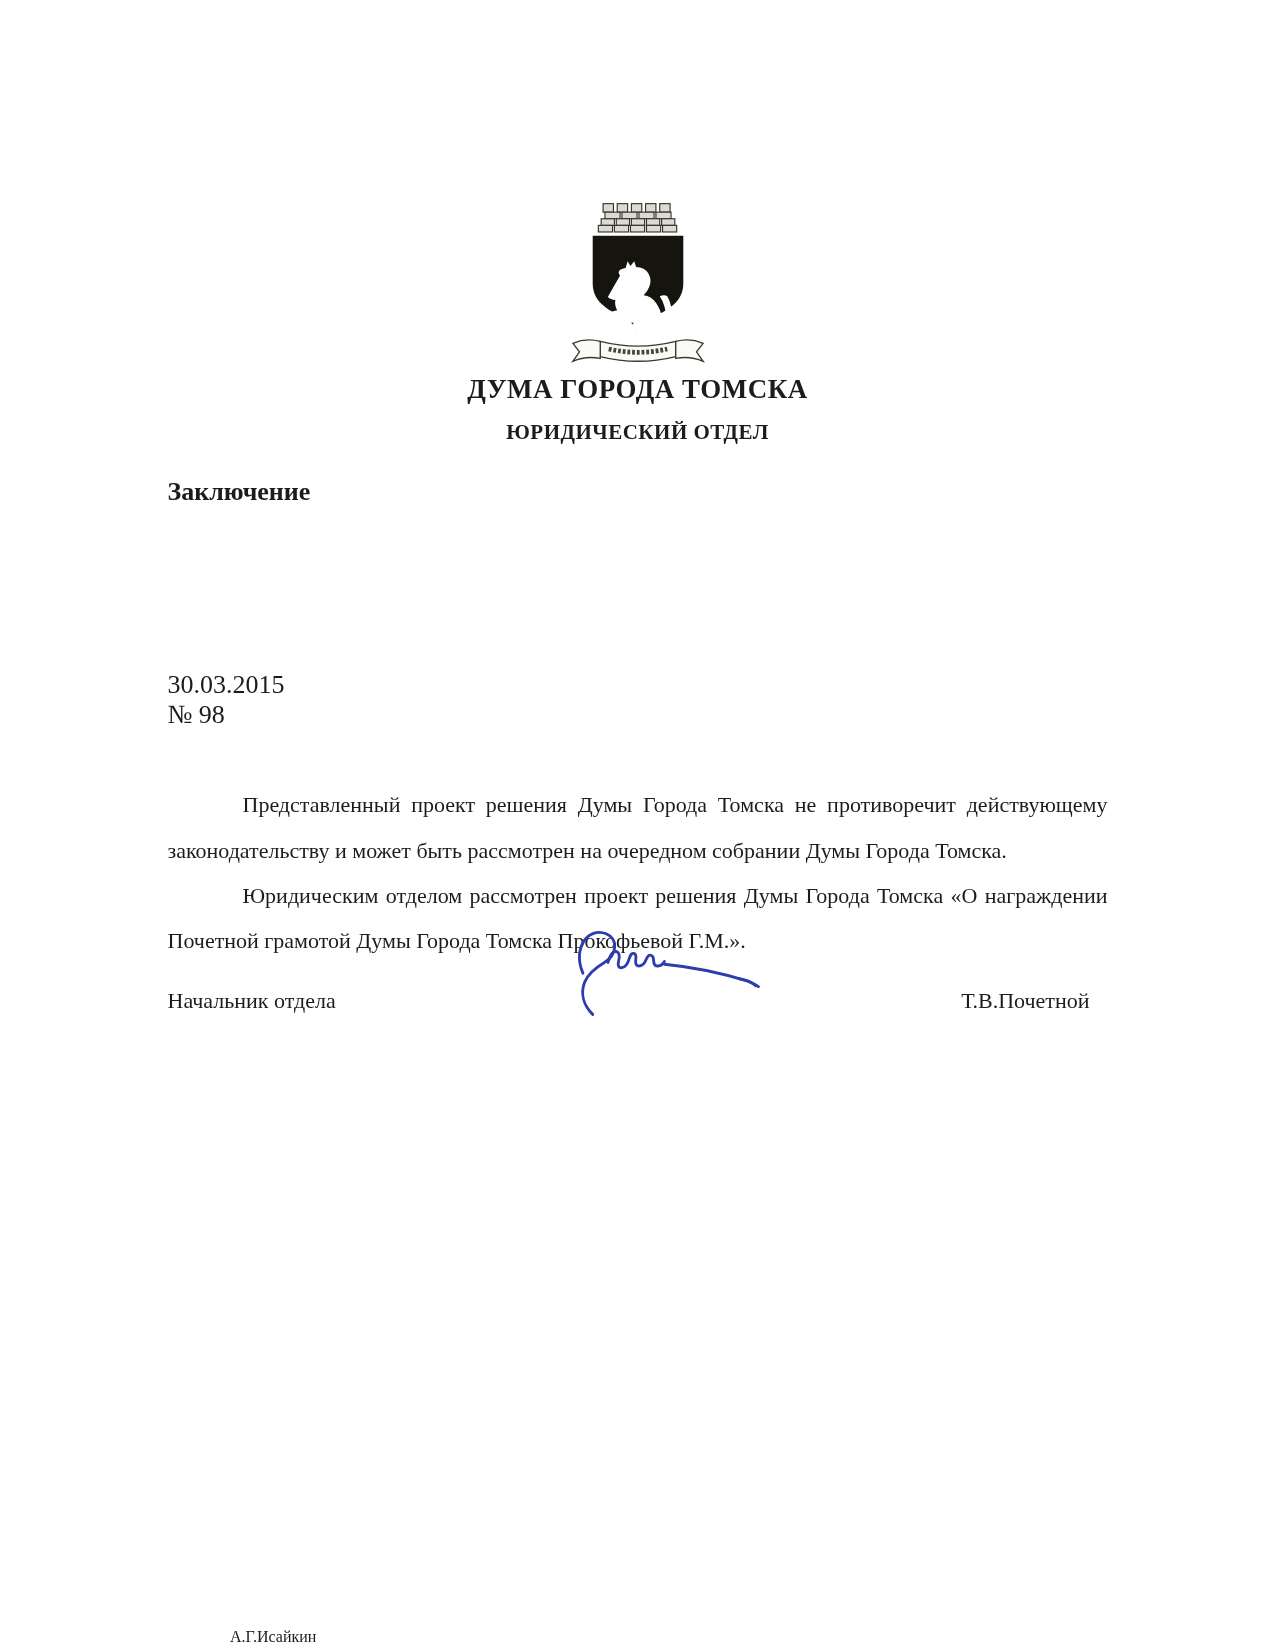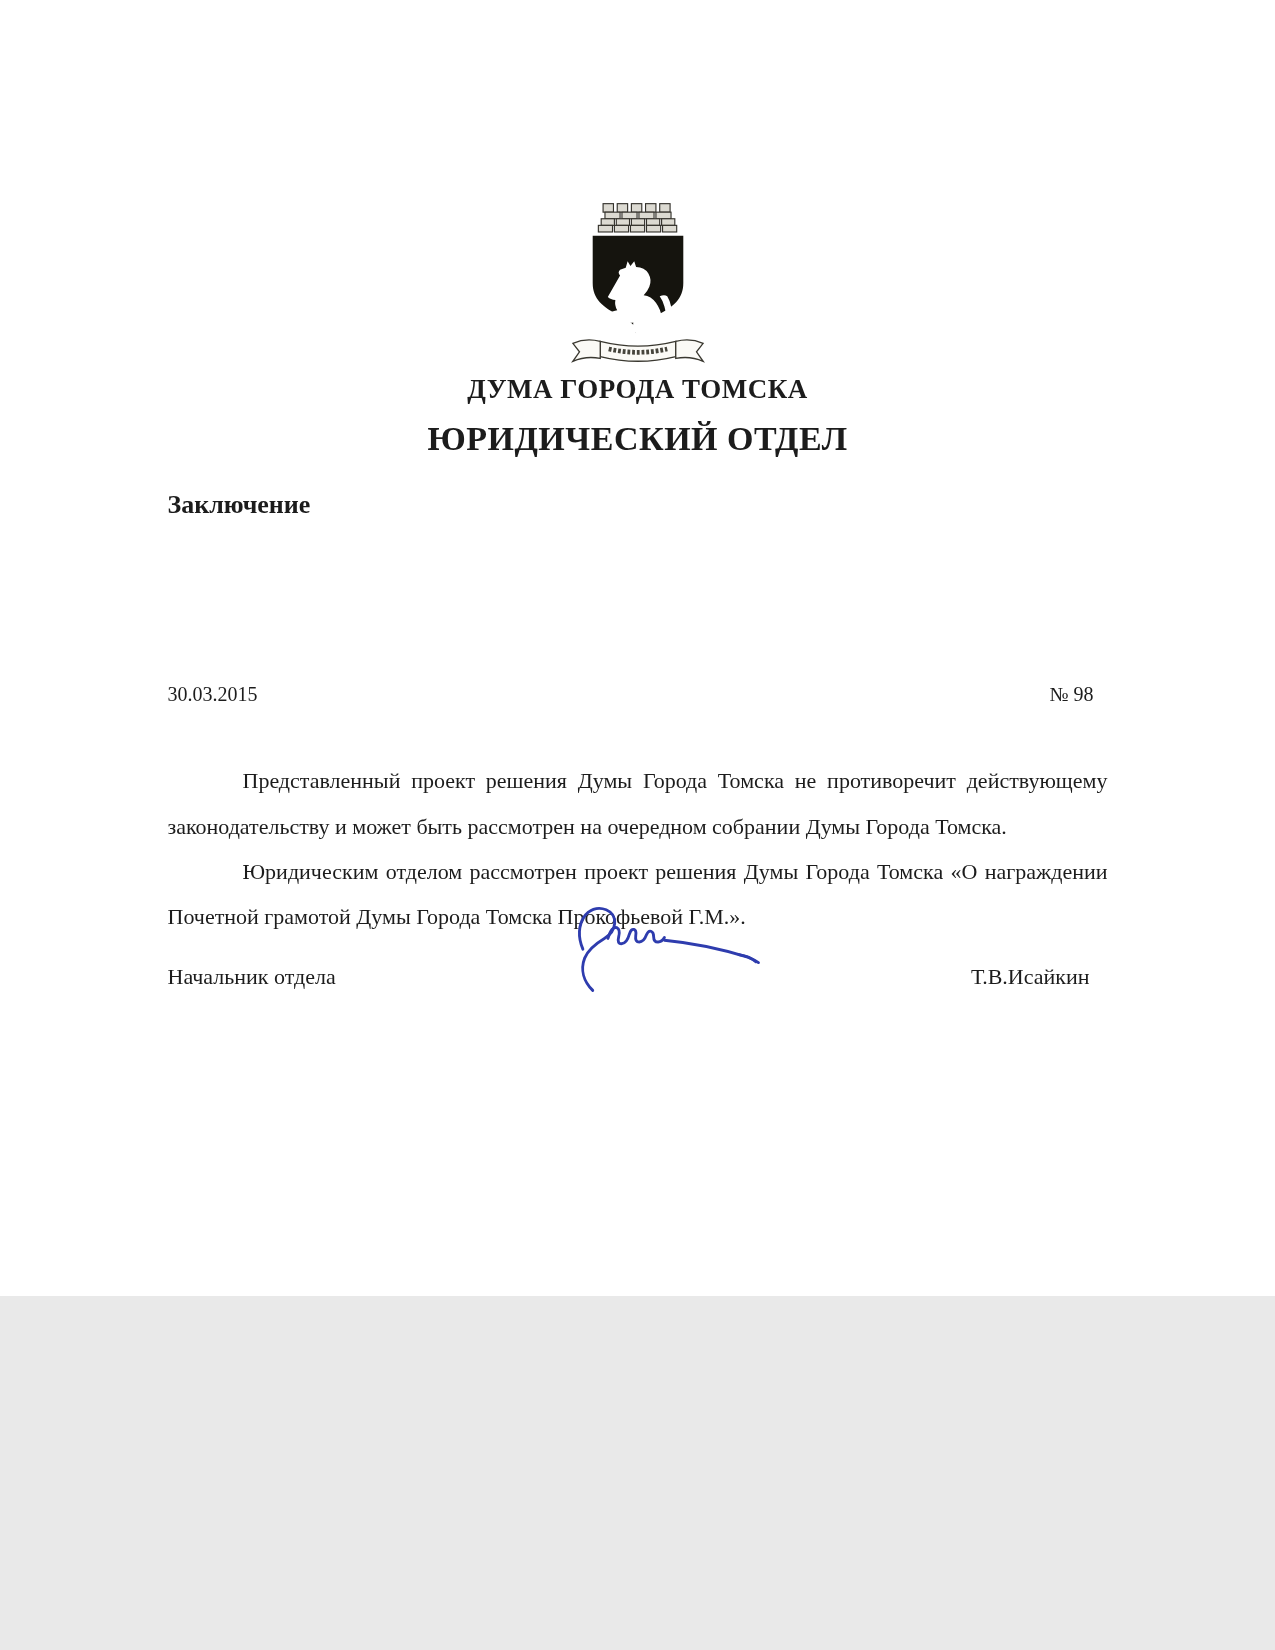--- a/index.html
+++ b/index.html
@@ -1,18 +1,18 @@
 <!DOCTYPE html>
 <html><head>
 <meta charset="utf-8">
 <style>
   html,body{margin:0;padding:0;background:#e9e9e9;}
   .page{
     position:relative;
-    width:1275px;height:1296px;
+    width:1275px;height:1650px;
     margin:0 auto;
     background:#ffffff;
     overflow:hidden;
     font-family:"Liberation Serif","DejaVu Serif",serif;
     color:#1c1c1c;
   }
   .content{
     width:940px;
     margin:0 auto;
     padding-top:198px;
@@ -25,42 +25,43 @@
   .org-name{
     text-align:center;
     font-weight:bold;
     font-size:27px;
     letter-spacing:.5px;
     margin-top:6px;
   }
   .dept-name{
     text-align:center;
     font-weight:bold;
-    font-size:34px;
+    font-size:21px;
     letter-spacing:.5px;
     margin-top:15px;
   }
   .doc-type{
     text-align:left;
     font-weight:bold;
     font-size:26px;
     margin-top:32px;
   }
   .subject{
     text-align:center;
     font-weight:bold;
     font-size:21.5px;
     line-height:1.65;
     margin-top:28px;
   }
   .meta-row{
     display:flex;
     justify-content:space-between;
-    font-size:20px;
+    font-size:26px;
     margin-top:100px;
+    flex-direction:column;
   }
   .meta-number{padding-right:14px;}
   .body-block{margin-top:52px;}
   .body-para{
     margin:0;
     font-size:22px;
     line-height:2.06;
     text-align:justify;
     text-indent:75px;
   }
@@ -156,19 +157,19 @@
     <div class="sig-row">
       <span>Начальник отдела</span>
 
       <svg class="signature-img" viewBox="0 0 240 112" xmlns="http://www.w3.org/2000/svg" fill="none" stroke="#2e3cae" stroke-width="3.2" stroke-linecap="round">
         <path d="M30,64 C18,36 36,12 56,20 C70,26 68,44 54,52 C44,58 36,64 32,74 C27,87 31,100 41,110"></path>
         <path d="M58,52 q4,-14 10,-12 q4,2 2,10 q-2,8 3,8 q6,0 9,-11 q2,-6 5,-5 q3,1 2,7 q-1,7 4,7 q5,0 8,-8 q2,-5 5,-4 q3,1 3,6 q0,6 5,6 q4,0 7,-5"></path>
         <path d="M121,54 C152,57 186,64 214,73 Q222,76 226,79"></path>
         <path d="M204,70 q13,2 19,8"></path>
       </svg>
 
-      <span class="signer-name">Т.В.Исайкин</span>
+      <span class="signer-name">Т.В.Почетной</span>
     </div>
 
   </div>
 
   <div class="executor">А.Г.Исайкин</div>
 </div>
 
 </body></html>

